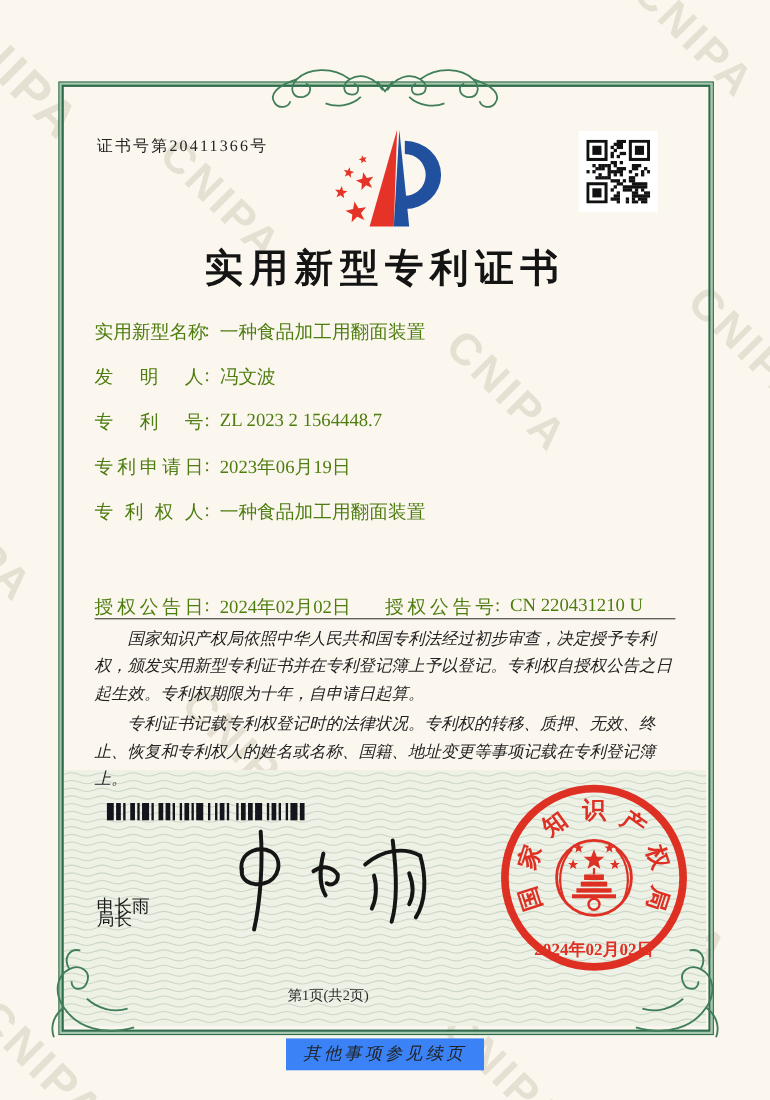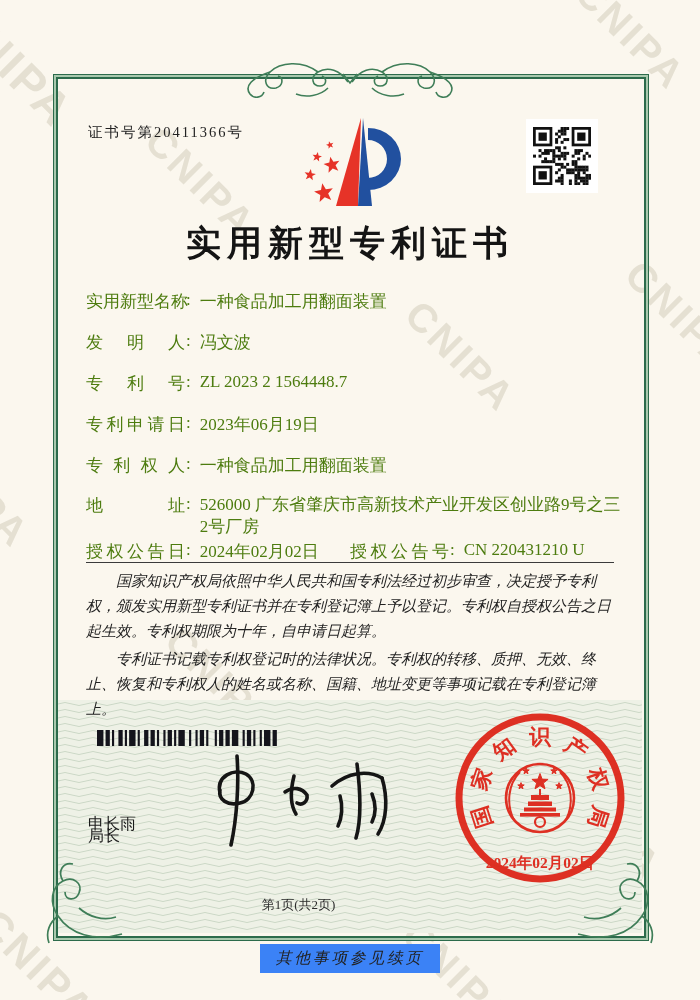--- a/index.html
+++ b/index.html
@@ -308,23 +308,20 @@
     </div>
     <div class="frow" style="top:372px">
       <span class="flabel">专利号</span><span class="fcolon">:</span><span class="fvalue">ZL 2023 2 1564448.7</span>
     </div>
     <div class="frow" style="top:413px">
       <span class="flabel">专利申请日</span><span class="fcolon">:</span><span class="fvalue">2023年06月19日</span>
     </div>
     <div class="frow" style="top:454px">
       <span class="flabel">专利权人</span><span class="fcolon">:</span><span class="fvalue">一种食品加工用翻面装置</span>
     </div>
-    <div class="frow" style="top:494px">
-      <span class="flabel">地址</span><span class="fcolon">:</span><span class="fvalue wrap">526000 广东省肇庆市高新技术产业开发区创业路9号之三2号厂房</span>
-    </div>
     <div class="frow" style="top:540px;width:528px">
       <span class="flabel">授权公告日</span><span class="fcolon">:</span><span class="fvalue">2024年02月02日</span>
       <span class="pair2">
         <span class="flabel">授权公告号</span><span class="fcolon">:</span><span class="fvalue">CN 220431210 U</span>
       </span>
     </div>
 
     <div class="sep"></div>
 
     <div class="paras">

